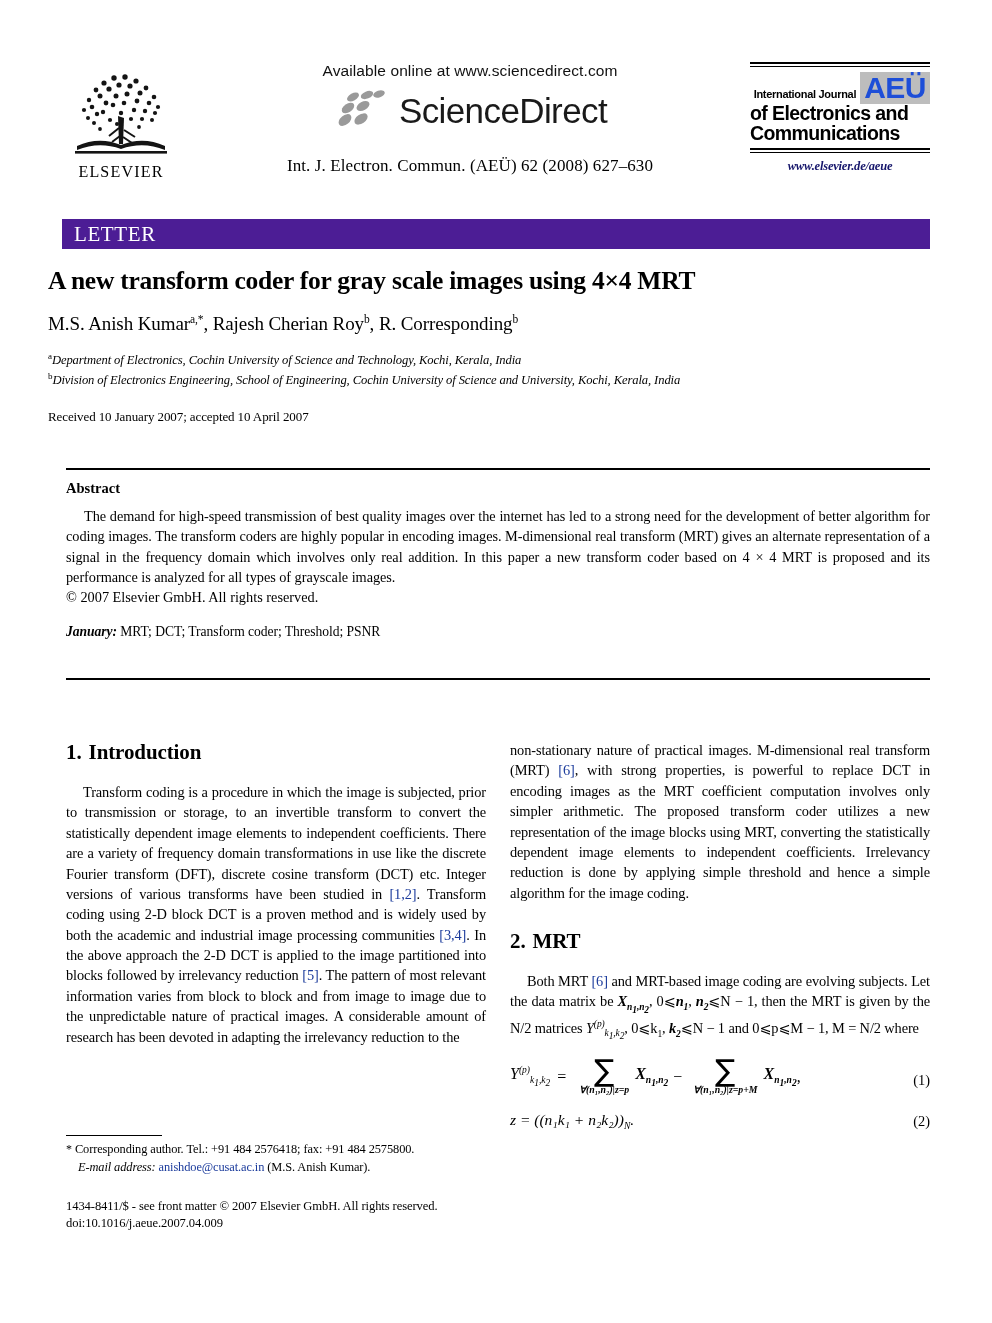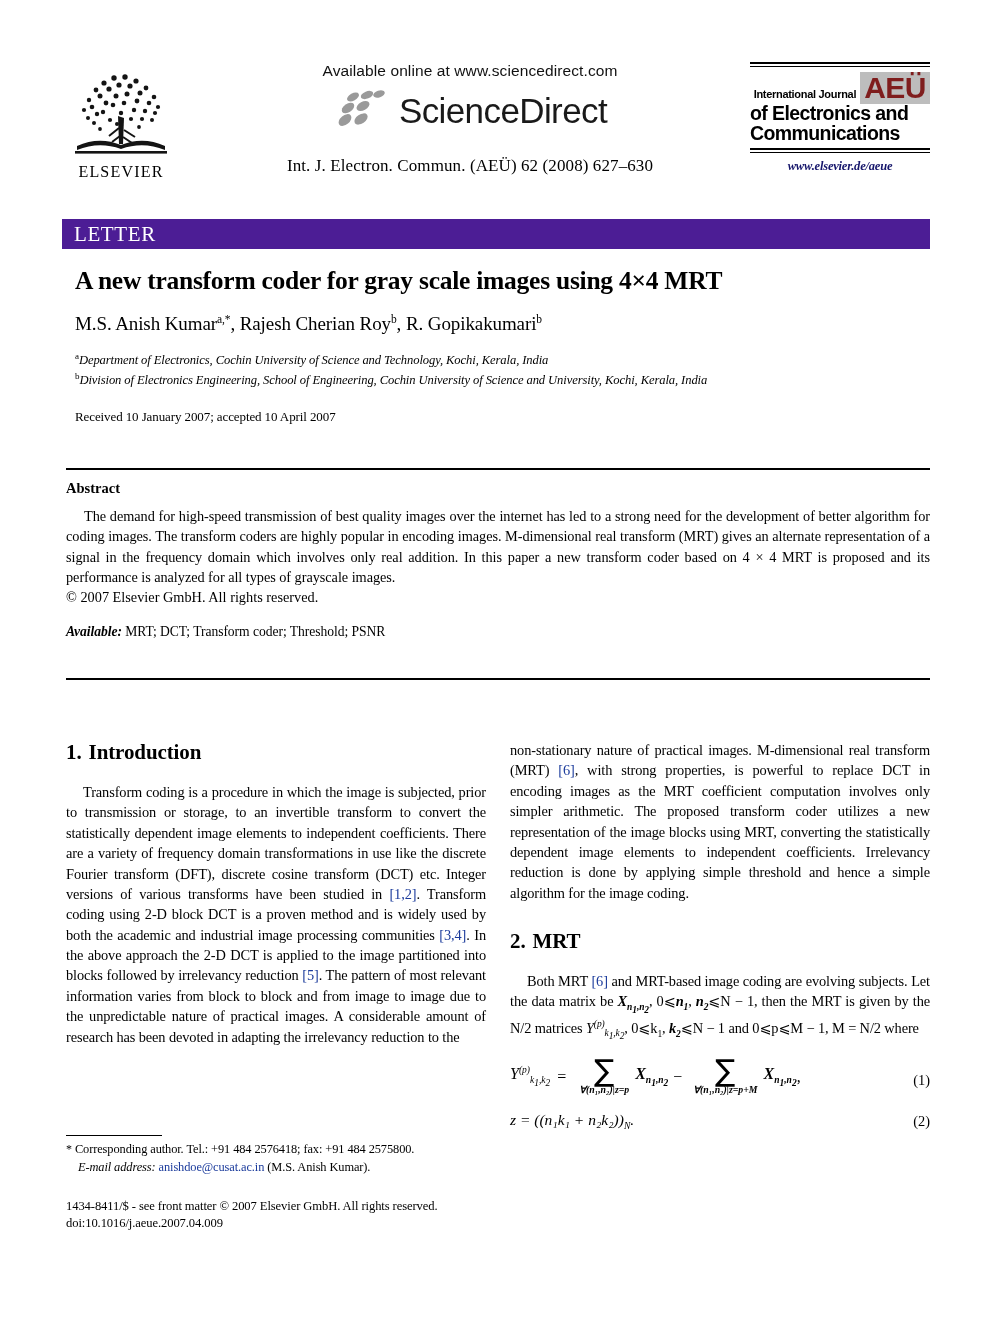--- a/index.html
+++ b/index.html
@@ -99,21 +99,21 @@
   .jl-intl {
     font-family: "Liberation Sans", sans-serif;
     font-weight: bold;
     font-size: 11px;
     letter-spacing: -0.3px;
     padding-bottom: 4px;
     white-space: nowrap;
   }
   .jl-aeu {
     background: #bdbdbd;
-    color: #7f1d1d;
+    color: #1d4ed8;
     font-family: "Liberation Sans", sans-serif;
     font-weight: bold;
     font-size: 30px;
     line-height: 0.98;
     padding: 1px 4px 2px 4px;
     letter-spacing: -0.5px;
   }
   .jl-line2, .jl-line3 {
     font-family: "Liberation Sans", sans-serif;
     font-weight: bold;
@@ -147,21 +147,21 @@
     display: block;
     padding: 3px 0 0 12px;
     font-family: "Liberation Serif", serif;
     font-size: 21px;
     color: #ffffff;
     letter-spacing: 0.6px;
     line-height: 1.2;
   }
 
   
-  .title-block { position: absolute; left: 75px; top: 266px; width: 864px; }
+  .title-block { position: absolute; left: 48px; top: 266px; width: 864px; }
   .paper-title {
     font-family: "Liberation Serif", serif;
     font-weight: bold;
     font-size: 25.5px;
     letter-spacing: -0.25px;
     line-height: 1.15;
     margin: 0;
   }
   .authors {
     margin-top: 18px;
@@ -413,39 +413,39 @@
   </div>
 
   <div class="letter-banner">
     <span>LETTER</span>
   </div>
 
   <div class="title-block">
     <h1 class="paper-title">A new transform coder for gray scale images using 4×4 MRT</h1>
 
     <div class="authors">
-      <span>M.S. Anish Kumar</span><sup>a,*</sup><span>, </span><span>Rajesh Cherian Roy</span><sup>b</sup><span>, </span><span>R. Gopikakumari</span><sup>b</sup>
+      <span>M.S. Anish Kumar</span><sup>a,*</sup><span>, </span><span>Rajesh Cherian Roy</span><sup>b</sup><span>, </span><span>R. Corresponding</span><sup>b</sup>
     </div>
 
     <div class="affil">
       <div><sup>a</sup><span>Department of Electronics, Cochin University of Science and Technology, Kochi, Kerala, India</span></div>
       <div><sup>b</sup><span>Division of Electronics Engineering, School of Engineering, Cochin University of Science and University, Kochi, Kerala, India</span></div>
     </div>
 
     <div class="received">Received 10 January 2007; accepted 10 April 2007</div>
   </div>
 
   <div class="rule-thick" id="rule-abs-top"></div>
 
   <div class="abstract-block">
     <div class="abstract-head">Abstract</div>
     <div class="abstract-body">The demand for high-speed transmission of best quality images over the internet has led to a strong need for the development of better algorithm for coding images. The transform coders are highly popular in encoding images. M-dimensional real transform (MRT) gives an alternate representation of a signal in the frequency domain which involves only real addition. In this paper a new transform coder based on 4 × 4 MRT is proposed and its performance is analyzed for all types of grayscale images.</div>
     <div class="abstract-copy">© 2007 Elsevier GmbH. All rights reserved.</div>
     <div class="keywords">
-      <b>Available:</b>
+      <b>January:</b>
       <span>MRT; DCT; Transform coder; Threshold; PSNR</span>
     </div>
   </div>
 
   <div class="rule-thick" id="rule-abs-bot"></div>
 
   <div class="col col-left">
     <h2 class="sec-head">
       <span class="num">1.</span><span>Introduction</span>
     </h2>

